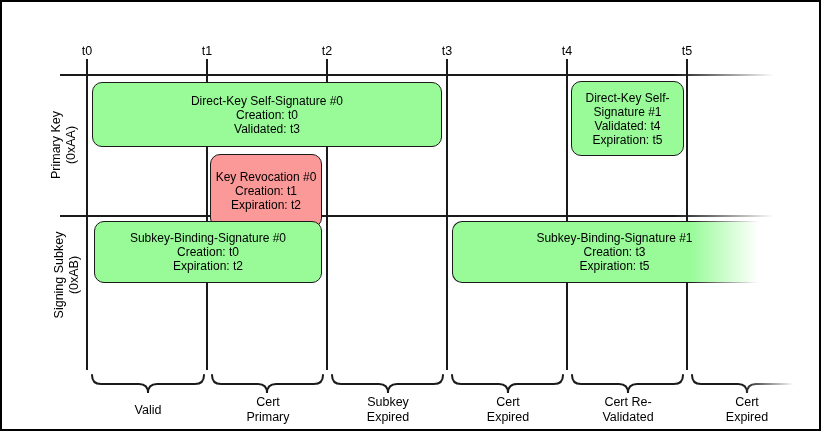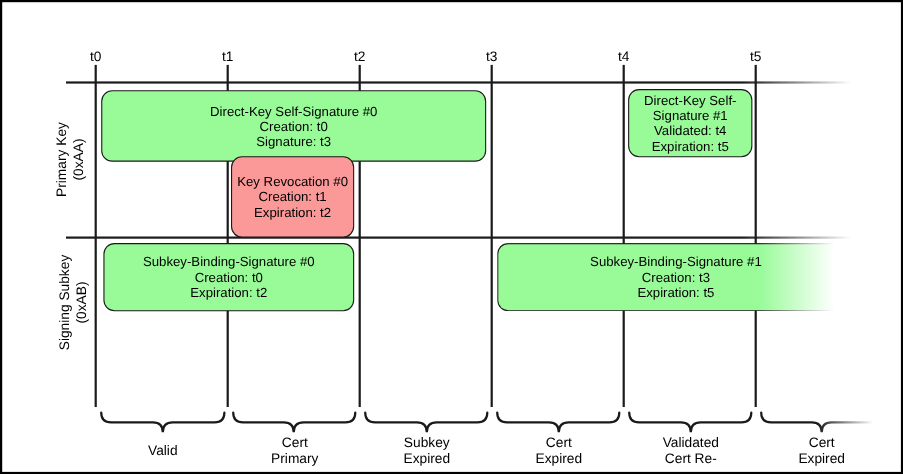--- a/index.html
+++ b/index.html
@@ -35,22 +35,22 @@
     border:1.5px solid #1a1a1a;
     border-radius:10px;
     display:flex;flex-direction:column;justify-content:center;
     text-align:center;
     font-size:12px;line-height:14px;
     padding:0 2px;
   }
   .sigbox.green{background:#98FB98;}
   .sigbox.red{background:#FB9898;}
   .box-a{left:90px;top:80px;width:350px;height:65px;}
-  .box-b{left:208px;top:140px;width:112px;height:74px;}
-  .box-c{left:569px;top:79px;width:113px;height:62px;}
+  .box-b{left:208px;top:152px;width:112px;height:74px;}
+  .box-c{left:569px;top:79px;width:113px;height:75px;}
   .box-d{left:92px;top:219px;width:228px;height:62px;}
   .box-e{
     left:450px;top:219px;width:324px;height:62px;
     border-right:none;
     border-top-right-radius:0;border-bottom-right-radius:0;
   }
   .box-e .fade-overlay{
     position:absolute;top:-2px;right:-2px;bottom:-2px;width:88px;
     background:linear-gradient(to right,rgba(255,255,255,0),#ffffff 78%);
     pointer-events:none;
@@ -110,21 +110,21 @@
     <span>(0xAA)</span>
   </div>
   <div class="row-label row-label-2">
     <span>Signing Subkey</span>
     <span>(0xAB)</span>
   </div>
 
   <div class="sigbox green box-a">
     <span>Direct-Key Self-Signature #0</span>
     <span>Creation: t0</span>
-    <span>Signature: t3</span>
+    <span>Validated: t3</span>
   </div>
 
   <div class="sigbox red box-b">
     <span>Key Revocation #0</span>
     <span>Creation: t1</span>
     <span>Expiration: t2</span>
   </div>
 
   <div class="sigbox green box-c">
     <span>Direct-Key Self-Signature #1</span>
@@ -170,22 +170,22 @@
   </div>
   <div class="period-label" style="left:338px">
     <span>Subkey</span>
     <span>Expired</span>
   </div>
   <div class="period-label" style="left:458px">
     <span>Cert</span>
     <span>Expired</span>
   </div>
   <div class="period-label" style="left:578px">
+    <span>Cert Re-</span>
     <span>Validated</span>
-    <span>Cert Re-</span>
   </div>
   <div class="period-label" style="left:697px">
     <span>Cert</span>
     <span>Expired</span>
   </div>
 
 
 </div>
 
 </body></html>

